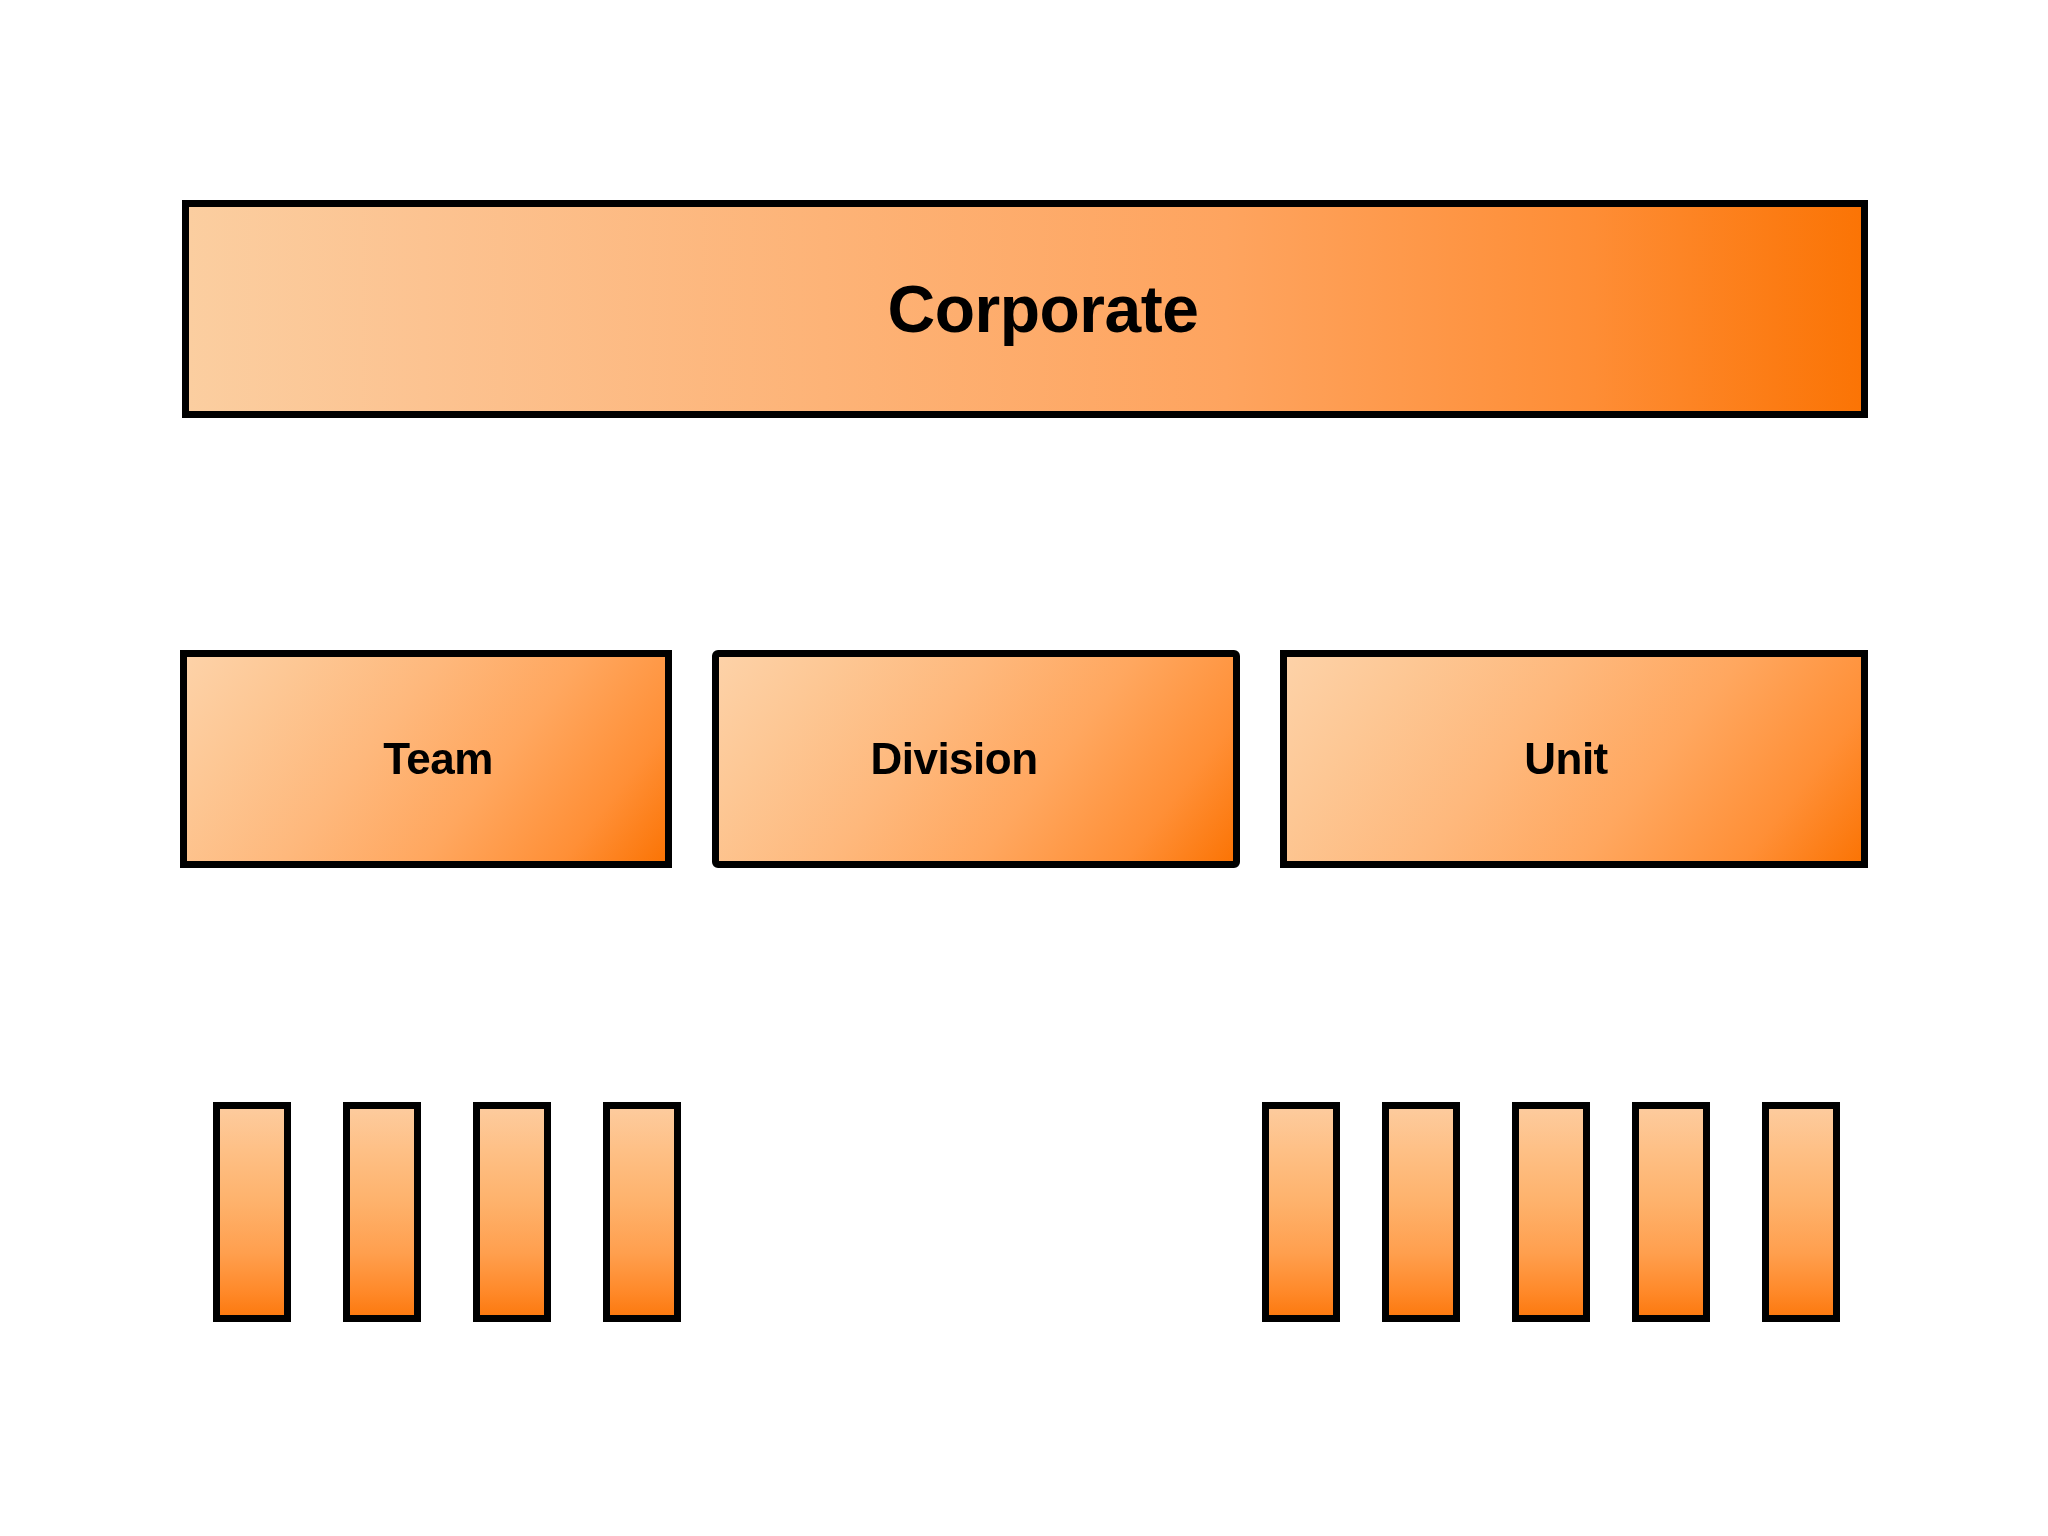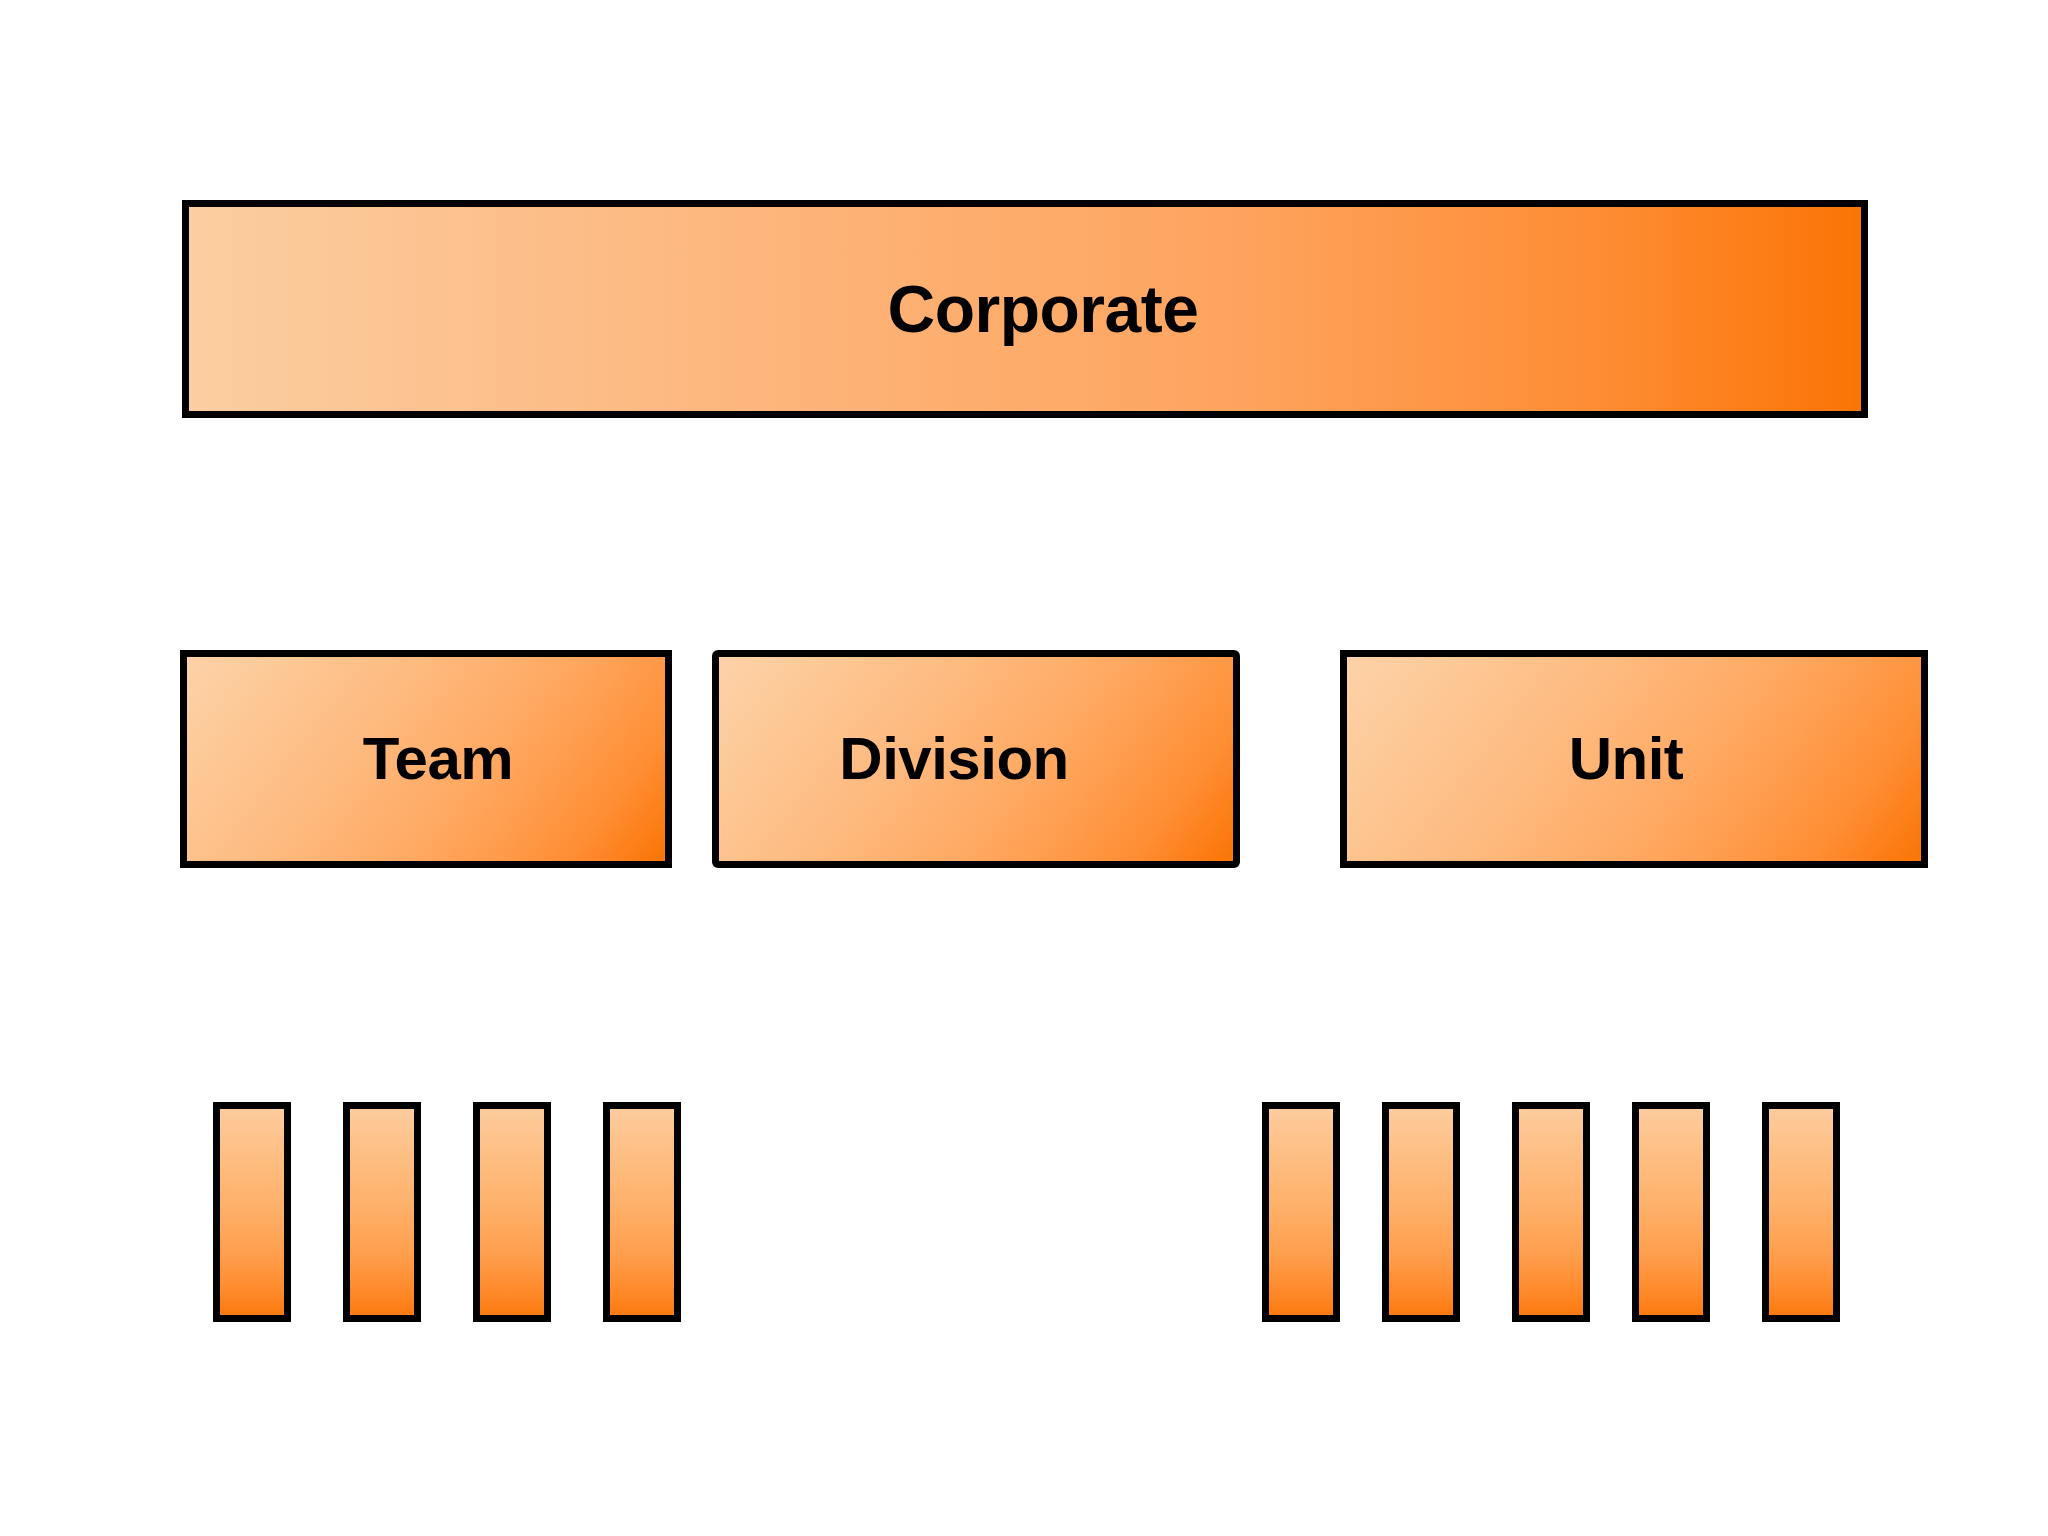--- a/index.html
+++ b/index.html
@@ -64,23 +64,23 @@
     background: linear-gradient(128deg,
                 #fdd2a8 0%,
                 #fdc794 18%,
                 #feb87c 40%,
                 #ffa75f 62%,
                 #ff8f36 84%,
                 #fb7405 100%);
   }
   #tier2-team    { left: 180px;  width: 492px; }
   #tier2-division{ left: 712px;  width: 528px; border-radius: 6px; }
-  #tier2-unit    { left: 1340px; width: 588px; }
+  #tier2-unit    { left: 1280px; width: 588px; }
 
-  .tier2 .node-label { font-size: 60px; }
+  .tier2 .node-label { font-size: 44px; }
   #tier2-team     .node-label { transform: translateX(12px); }
   #tier2-division .node-label { transform: translateX(-22px); }
   #tier2-unit     .node-label { transform: translateX(-8px); }
 
   
   .indiv-bar {
     position: absolute;
     box-sizing: border-box;
     top: 1102px;
     width: 78px;

